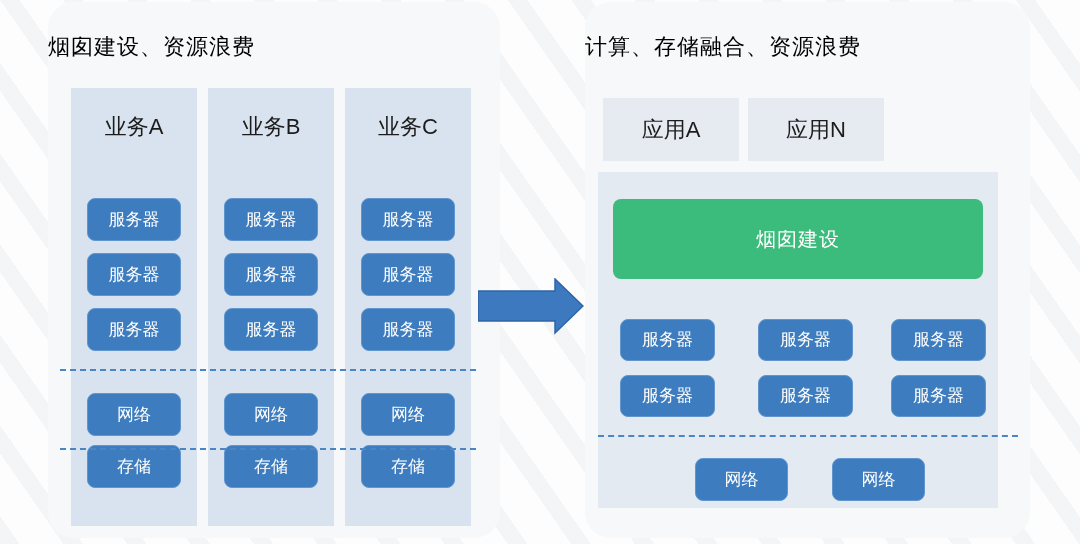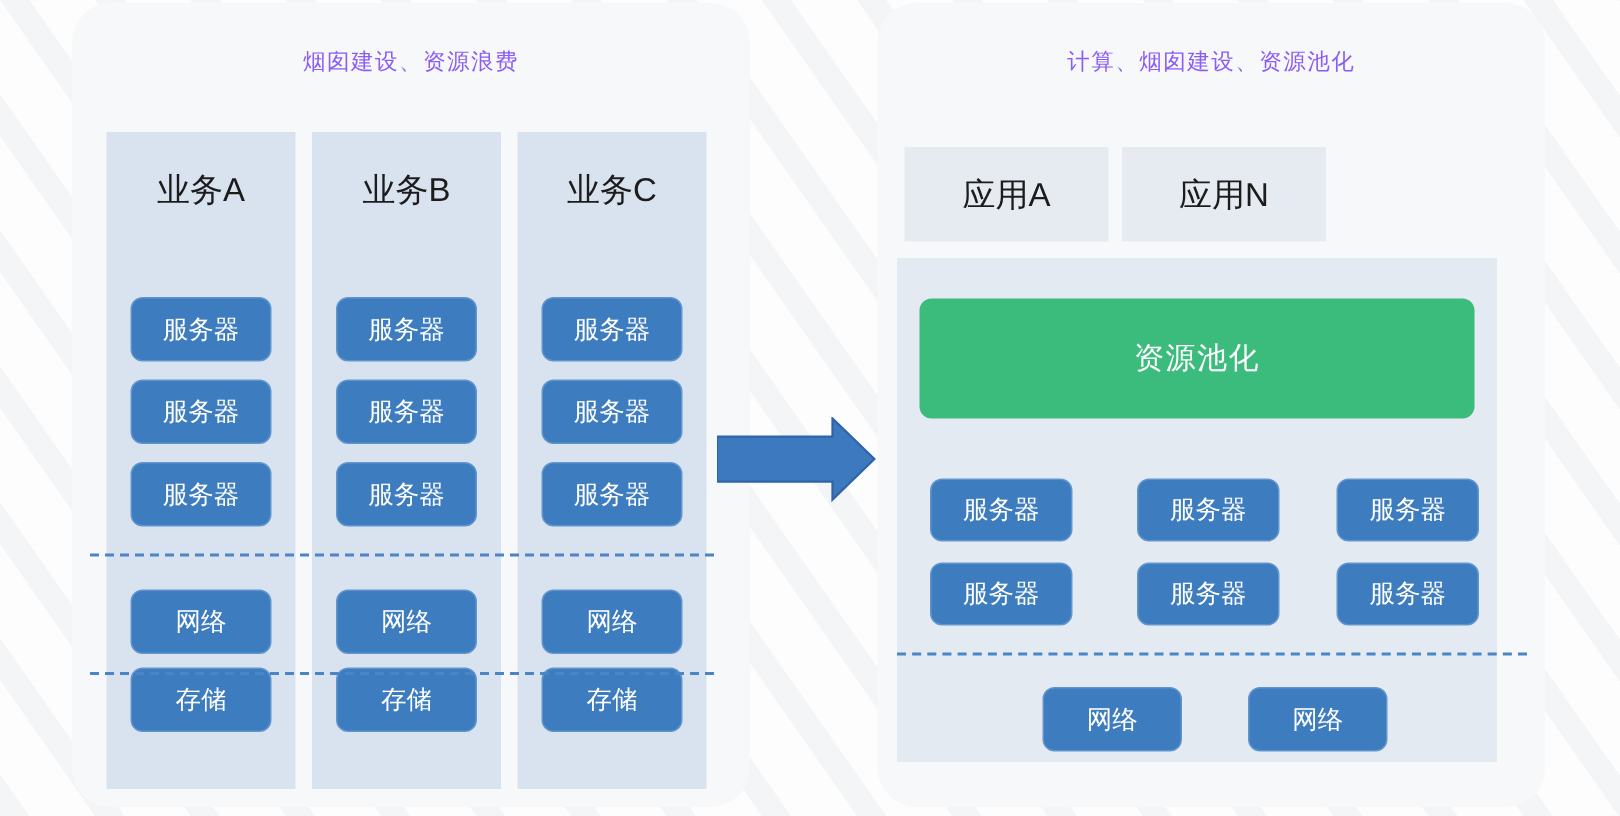--- a/index.html
+++ b/index.html
@@ -13,21 +13,21 @@
   }
   .card {
     position:absolute; top:2px; height:536px;
     background:#f7f8f9; border-radius:26px;
   }
   #left-card  { left:48px;  width:452px; }
   #right-card { left:585px; width:445px; }
 
   .panel-title {
     position:absolute; top:30px; left:0; width:100%;
-    text-align:center; font-size:15px; color:#8b5cf6; letter-spacing:1px;
+    text-align:left; font-size:22px; color:#000000; letter-spacing:1px;
   }
 
   
   .cols { position:absolute; left:23px; top:86px; width:400px; display:flex; gap:11px; }
   .col  { position:relative; width:126px; height:438px; background:#d9e3ef; }
   .col-header {
     margin-top:24px; text-align:center; font-size:22px; color:#1c1c1c;
   }
   .btn {
     position:absolute; left:16px; width:94px; height:43px;
@@ -108,29 +108,29 @@
 
   <div class="dashed" id="l-dash1"></div>
   <div class="dashed" id="l-dash2"></div>
 </div>
 
 <svg id="arrow" width="106" height="57" viewBox="0 0 106 57">
   <polygon points="0,13 77,13 77,1 105,28 77,55 77,43 0,43" fill="#3c79bf" stroke="#2f64a8" stroke-width="1.5"></polygon>
 </svg>
 
 <div class="card" id="right-card">
-  <div class="panel-title">计算、烟囱建设、资源池化</div>
+  <div class="panel-title">计算、存储融合、资源浪费</div>
 
   <div class="apps">
     <div class="app-box">应用A</div>
     <div class="app-box">应用N</div>
   </div>
 
   <div id="pool-container">
-    <div id="pool-box">资源池化</div>
+    <div id="pool-box">烟囱建设</div>
     <div class="rsrv r1 c1">服务器</div>
     <div class="rsrv r1 c2">服务器</div>
     <div class="rsrv r1 c3">服务器</div>
     <div class="rsrv r2 c1">服务器</div>
     <div class="rsrv r2 c2">服务器</div>
     <div class="rsrv r2 c3">服务器</div>
   </div>
 
   <div class="dashed" id="r-dash"></div>
   <div class="rnet" id="rnet1">网络</div>

